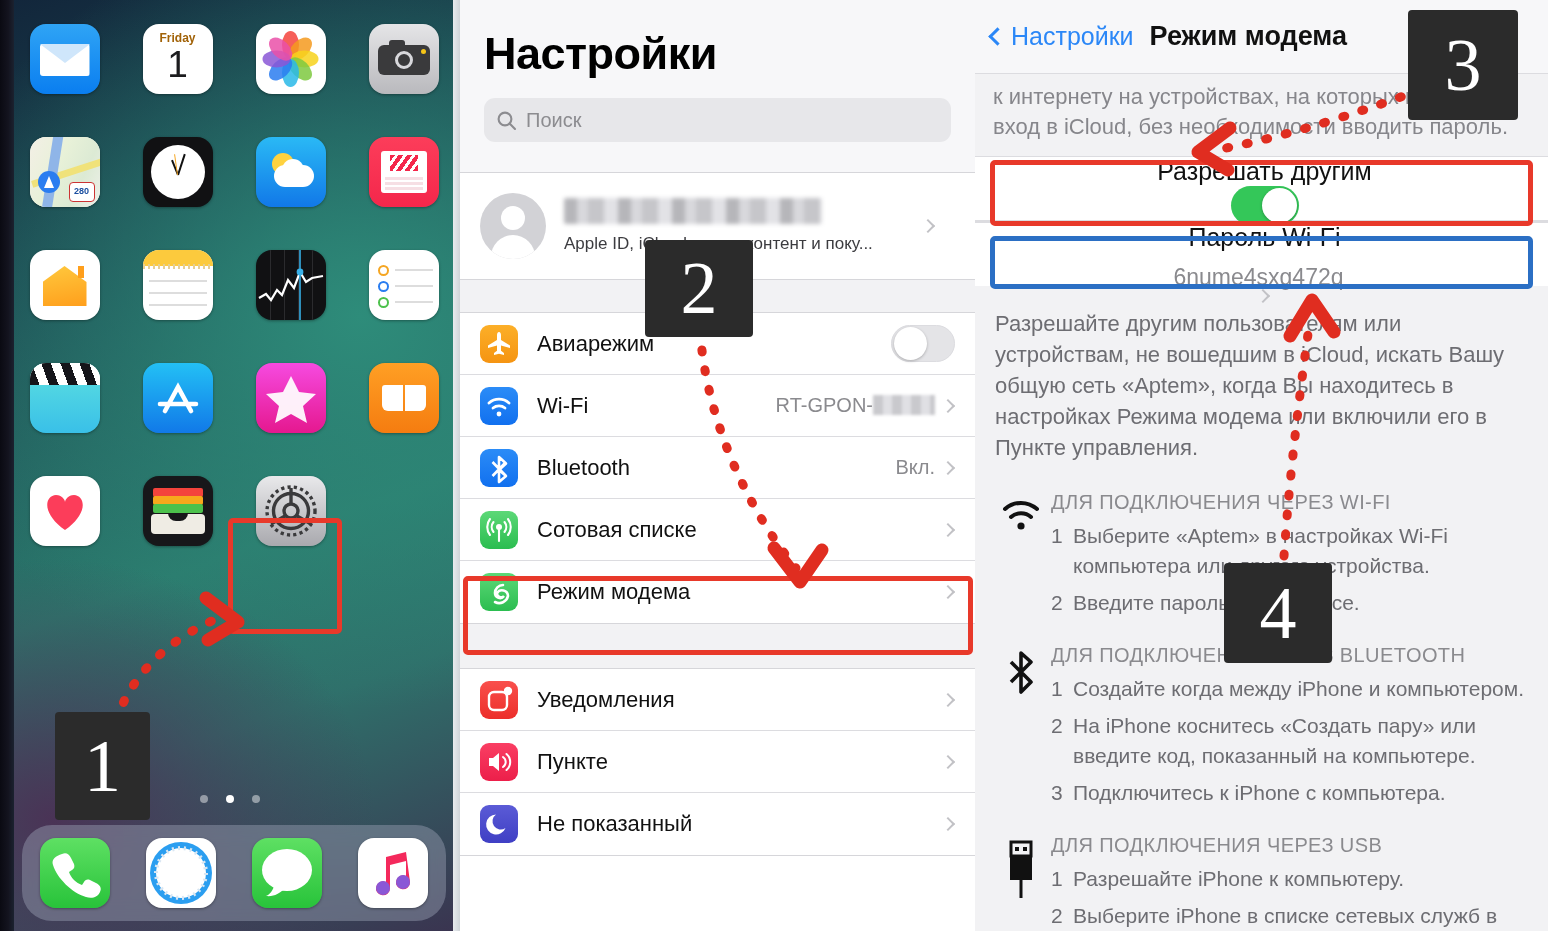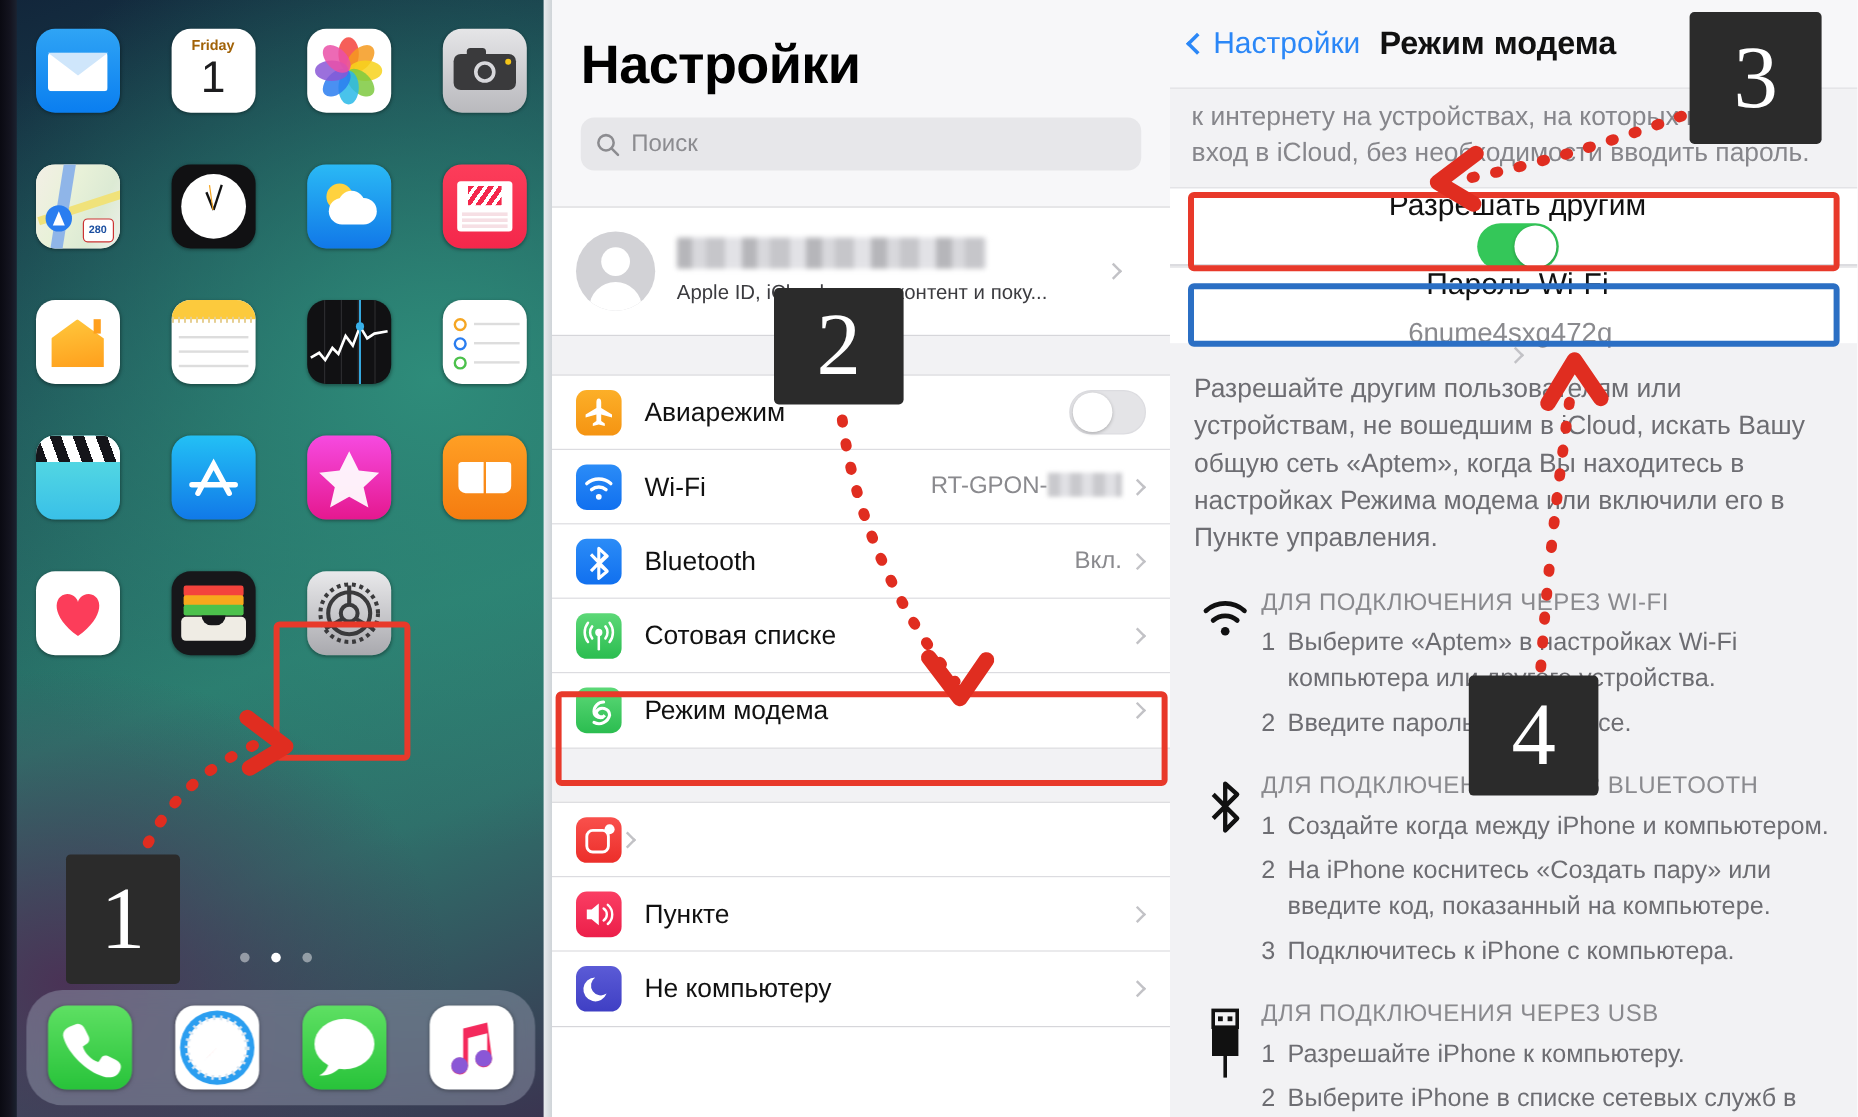--- a/index.html
+++ b/index.html
@@ -489,20 +489,21 @@
     <div class="st-gap" style="height:44px"></div>
 
     <div class="st-group">
       <div class="st-row">
         <div class="ic sic-notif">
           <svg width="38" height="38" viewBox="0 0 38 38" aria-hidden="true">
             <rect x="9" y="11" width="18" height="18" rx="5" fill="none" stroke="#fff" stroke-width="2.4"></rect>
             <circle cx="28" cy="10" r="4.2" fill="#fff"></circle>
           </svg>
         </div>
+        <div class="lbl">Уведомления</div>
         <div class="chev"></div>
       </div>
       <div class="st-row">
         <div class="ic sic-snd">
           <svg width="38" height="38" viewBox="0 0 38 38" aria-hidden="true">
             <path d="M9 15 h4 l6 -5 v18 l-6 -5 H9 Z" fill="#fff"></path>
             <g fill="none" stroke="#fff" stroke-width="2" stroke-linecap="round">
               <path d="M23 14 a6 6 0 0 1 0 10"></path>
                 <path d="M26.5 11 a10.5 10.5 0 0 1 0 16"></path>
             </g>
@@ -510,21 +511,21 @@
         </div>
         <div class="lbl">Пункте</div>
         <div class="chev"></div>
       </div>
       <div class="st-row">
         <div class="ic sic-dnd">
           <svg width="38" height="38" viewBox="0 0 38 38" aria-hidden="true">
             <path d="M25.5 23 A10 10 0 1 1 16 9.5 A8 8 0 0 0 25.5 23 Z" fill="#fff"></path>
           </svg>
         </div>
-        <div class="lbl">Не компьютеру</div>
+        <div class="lbl">Не показанный</div>
         <div class="chev"></div>
       </div>
     </div>
   </div>
 
   <div class="panel-hot">
     <div class="hot-nav">
       <div class="hot-back">
         <span class="bchev"></span>
         <span>Настройки</span>

